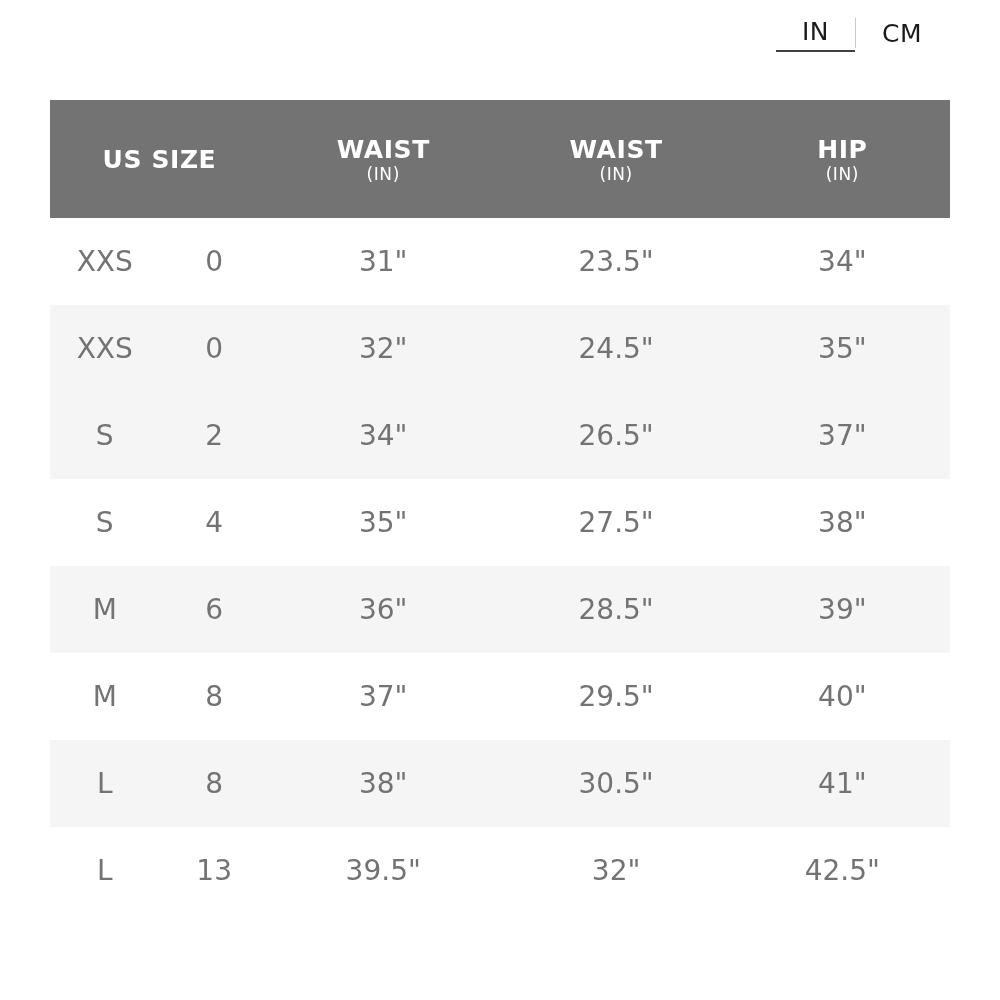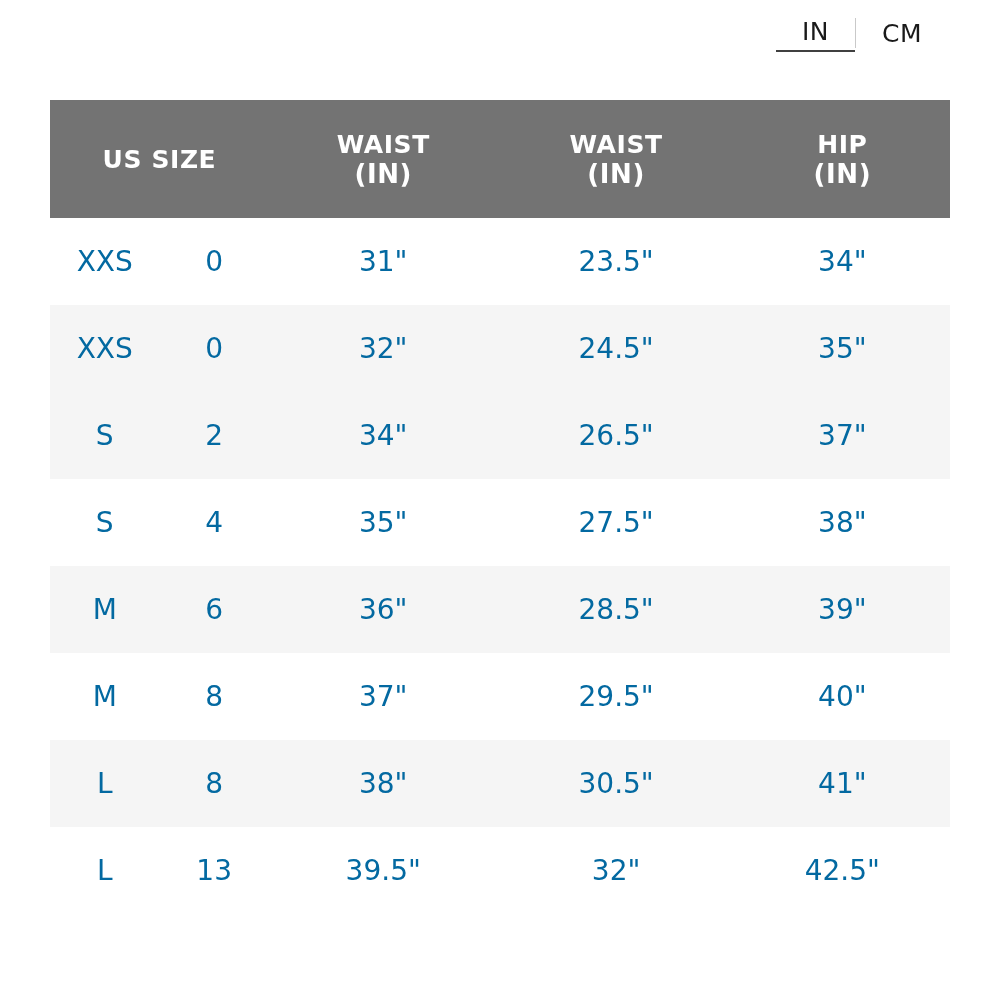--- a/index.html
+++ b/index.html
@@ -64,33 +64,33 @@
     color: #ffffff;
     font-size: 25px;
     font-weight: bold;
     height: 118px;
     vertical-align: middle;
     letter-spacing: 0.6px;
     padding: 0;
   }
   .th-line2 {
     display: block;
-    font-size: 26px;
-    font-weight: bold;
+    font-size: 17px;
+    font-weight: normal;
   }
   th.col-size  { width: 180px; }
   th.col-bust  { width: 188px; }
   th.col-waist { width: 195px; }
   th.col-hip   { width: 177px; }
 
   table.size-table tbody td {
     height: 87px;
     text-align: center;
     font-size: 28px;
-    color: #0369a1;
+    color: #737373;
     padding: 0;
     font-weight: 400;
   }
   table.size-table tbody tr.alt td {
     background: #f5f5f5;
   }
   table.size-table tbody tr td:first-child {
     padding-left: 0;
   }
 </style>

